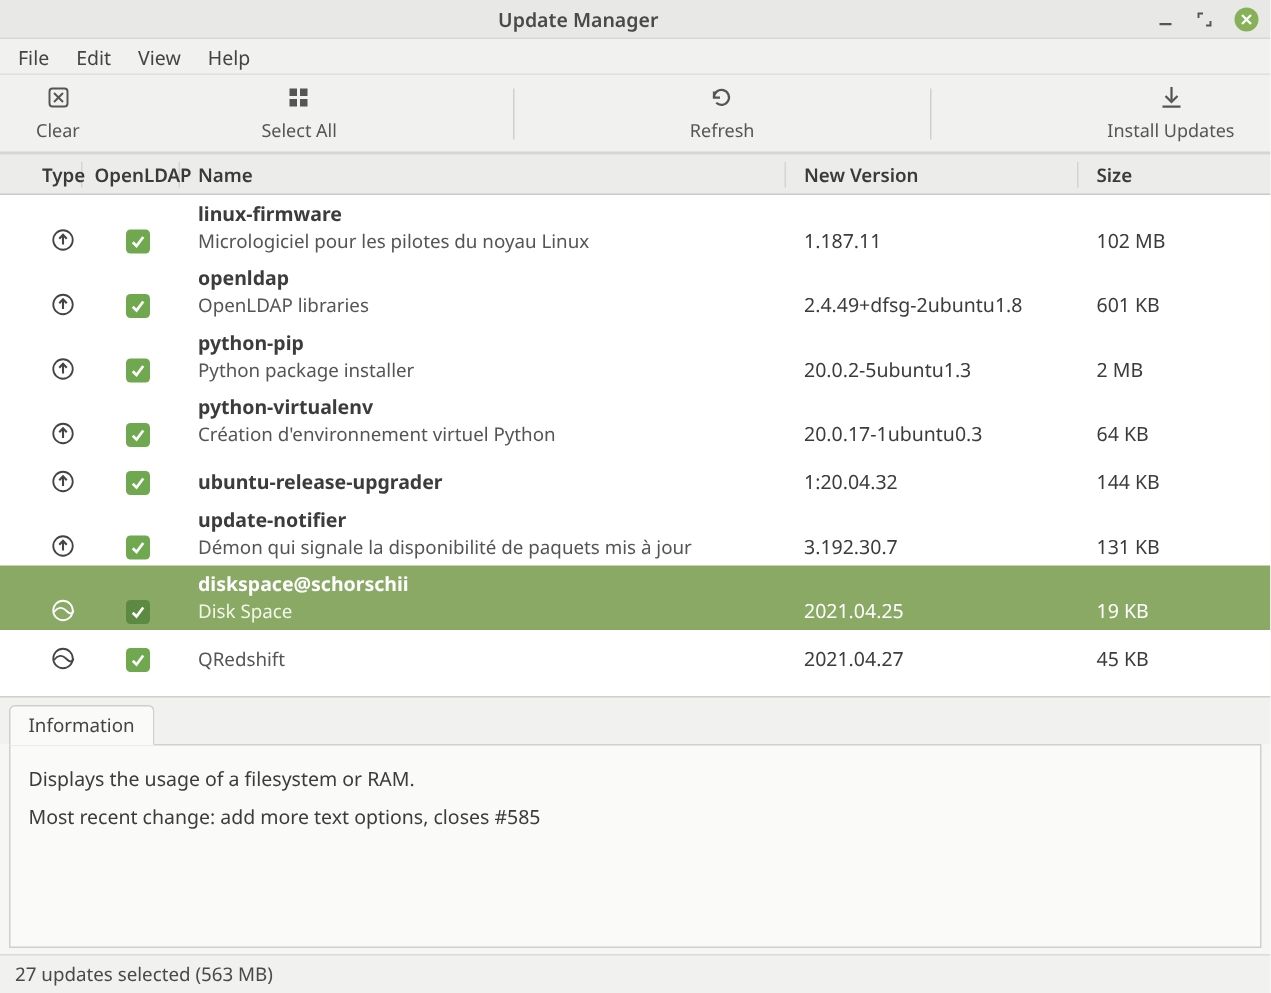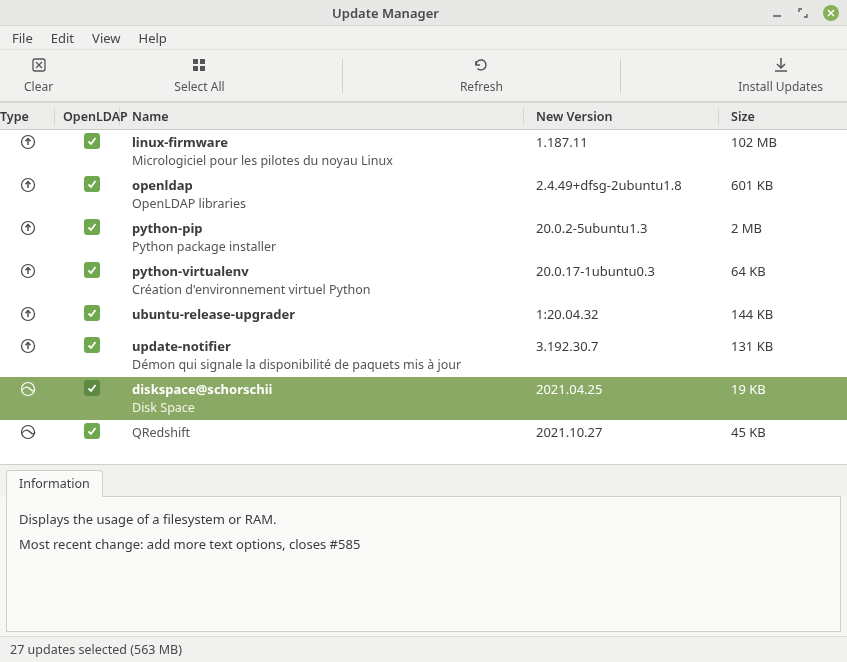--- a/index.html
+++ b/index.html
@@ -74,29 +74,29 @@
     display:flex;
     background:#ececea;
     border-top:1px solid #d8d8d6;
     border-bottom:1px solid #c9c9c7;
     font-weight:600;
     font-size:12.5px;
     color:#3a3a3a;
     height:28px;
     align-items:center;
   }
-  .col-type { width:55px; padding-left:0; border-right:1px solid #d4d4d2;}
+  .col-type { width:55px; padding-left:28px; border-right:1px solid #d4d4d2;}
   .col-upg  { width:65px; padding-left:8px; border-right:1px solid #d4d4d2;}
   .col-name { flex:1;  padding-left:12px; border-right:1px solid #d4d4d2;}
   .col-ver  { width:195px;padding-left:12px; border-right:1px solid #d4d4d2;}
   .col-size { width:128px;padding-left:12px; }
   .tbody { flex:1; overflow:auto; background:#fff; }
   .row {
     display:flex;
-    align-items:flex-start;
+    align-items:flex-end;
     min-height:32px;
     padding:3px 0;
     border-bottom:1px solid transparent;
     color:#3c3c3c;
   }
   .row.selected { background:#8aa964; color:#fff; }
   .row.selected .pkg-desc { color:#f2f6ea; }
   .row .col-type { display:flex; align-items:center; justify-content:center; border:none;}
   .row .col-upg  { display:flex; align-items:center; justify-content:center; border:none;}
   .row .col-name { border:none; }
@@ -409,21 +409,21 @@
         <div class="col-upg">
           <span class="chk">
             <svg width="10" height="10" viewBox="0 0 10 10">
               <polyline points="1.5,5.5 4,8 8.5,2" fill="none" stroke="#fff" stroke-width="1.8"></polyline>
             </svg>
           </span>
         </div>
         <div class="col-name">
           <div class="pkg-desc">QRedshift</div>
         </div>
-        <div class="col-ver"><span>2021.10.27</span></div>
+        <div class="col-ver"><span>2021.04.27</span></div>
         <div class="col-size"><span>45 KB</span></div>
       </div>
     </div>
 </div>
 
 <div class="info-tabs">
   <div class="info-tab">Information</div>
 </div>
 <div class="info-body">
   <div>Displays the usage of a filesystem or RAM.</div>

